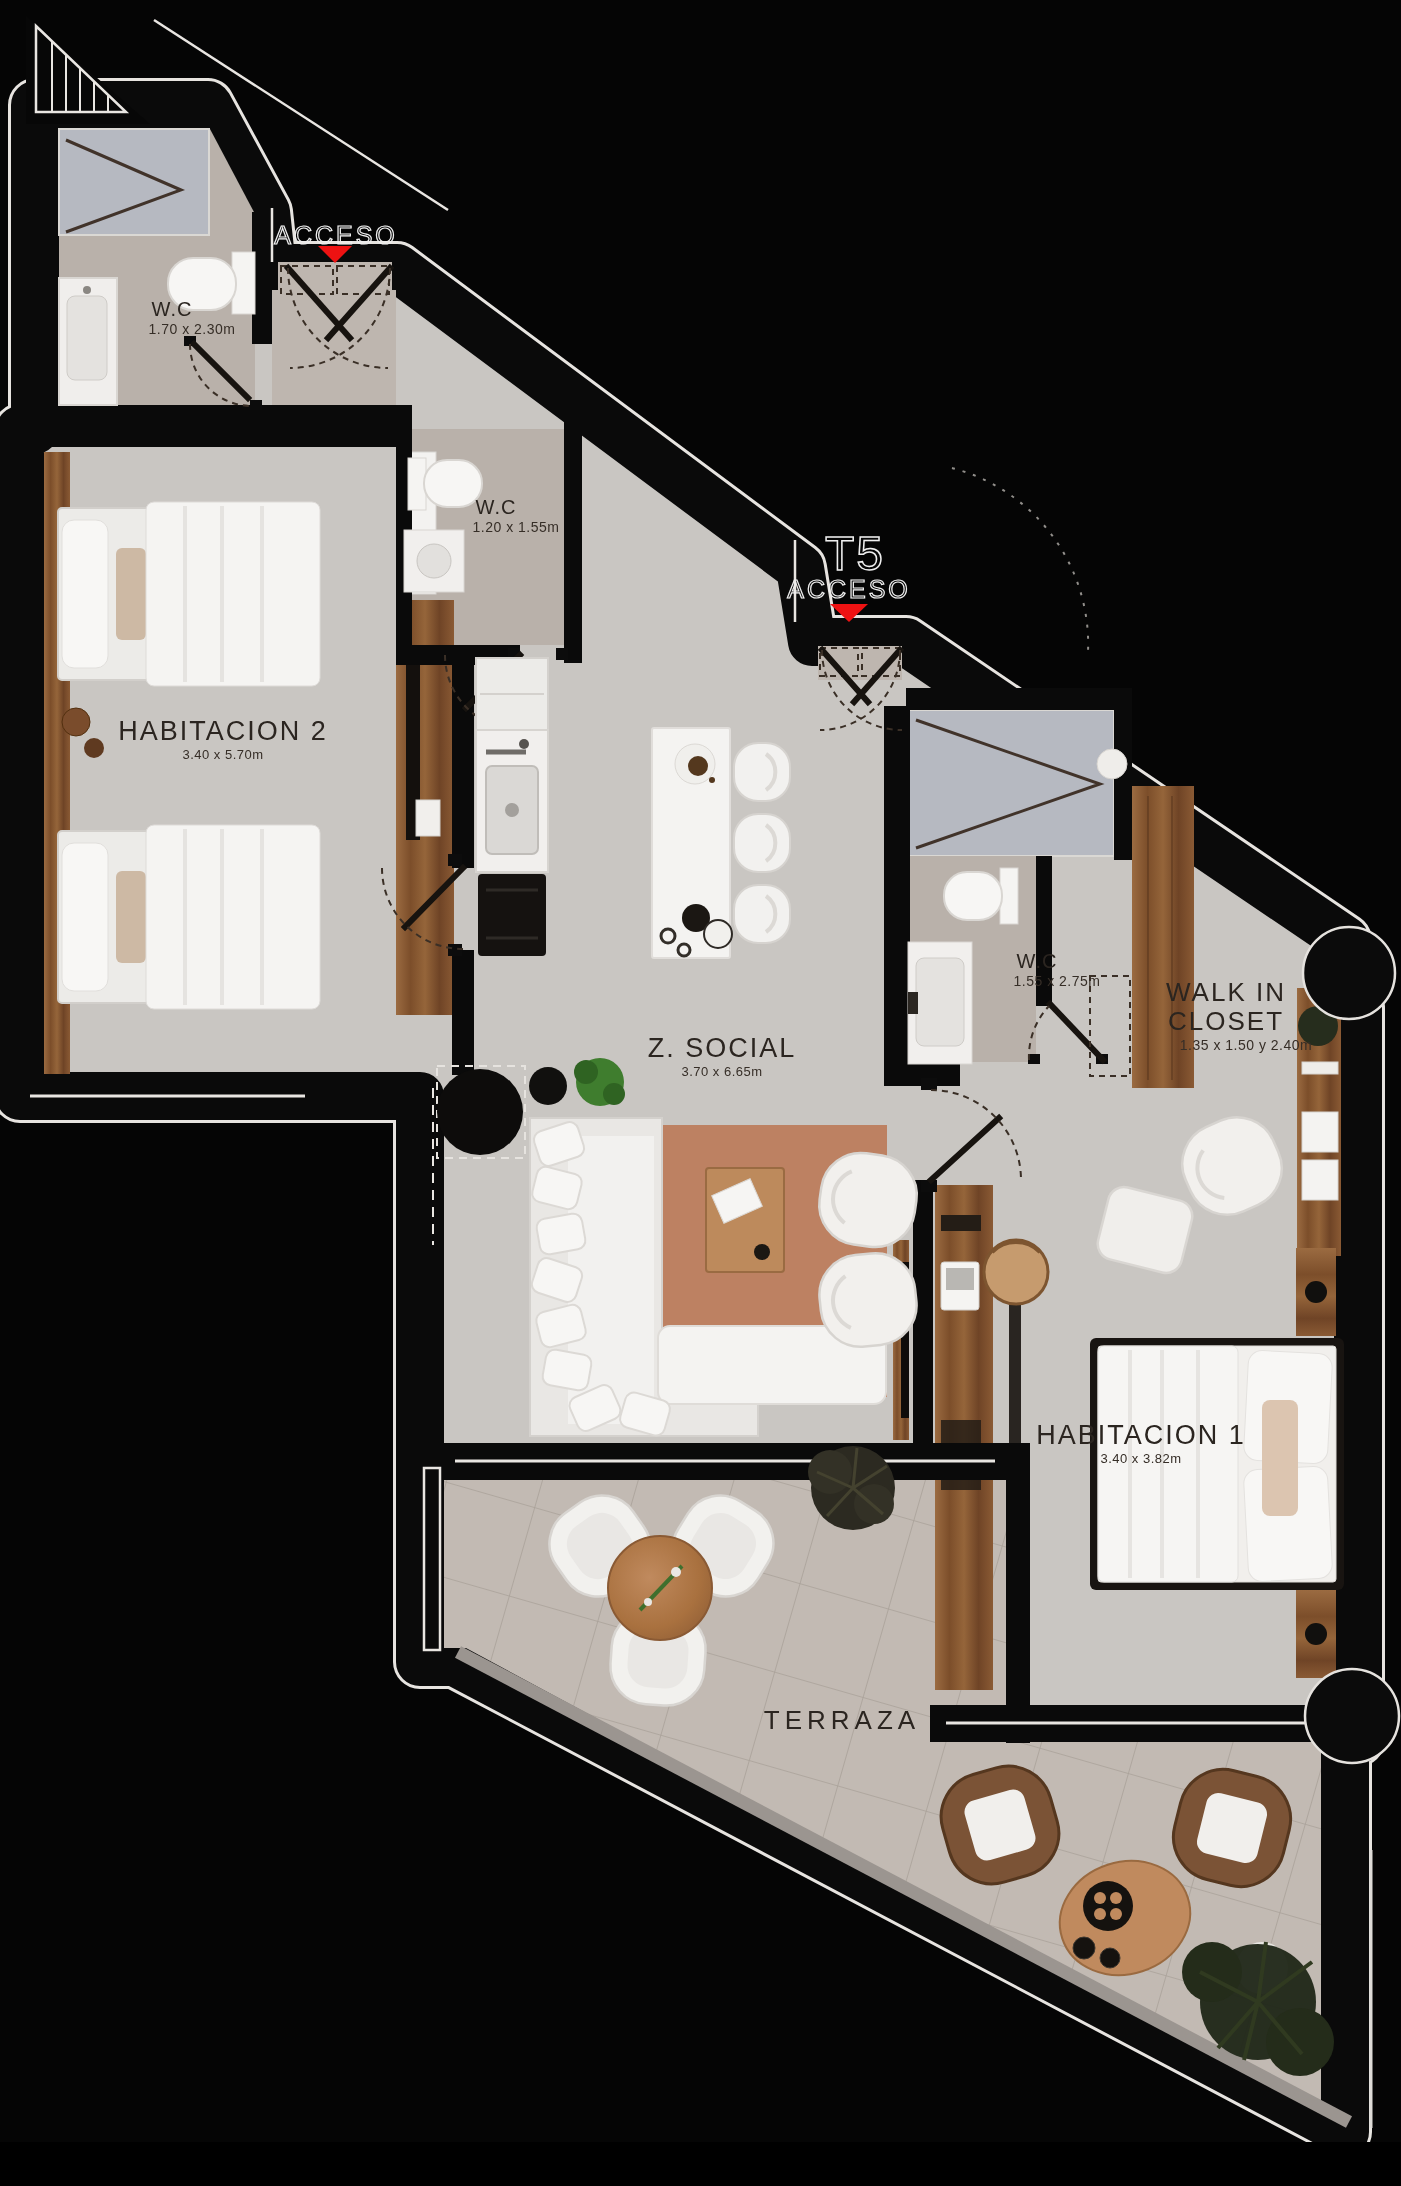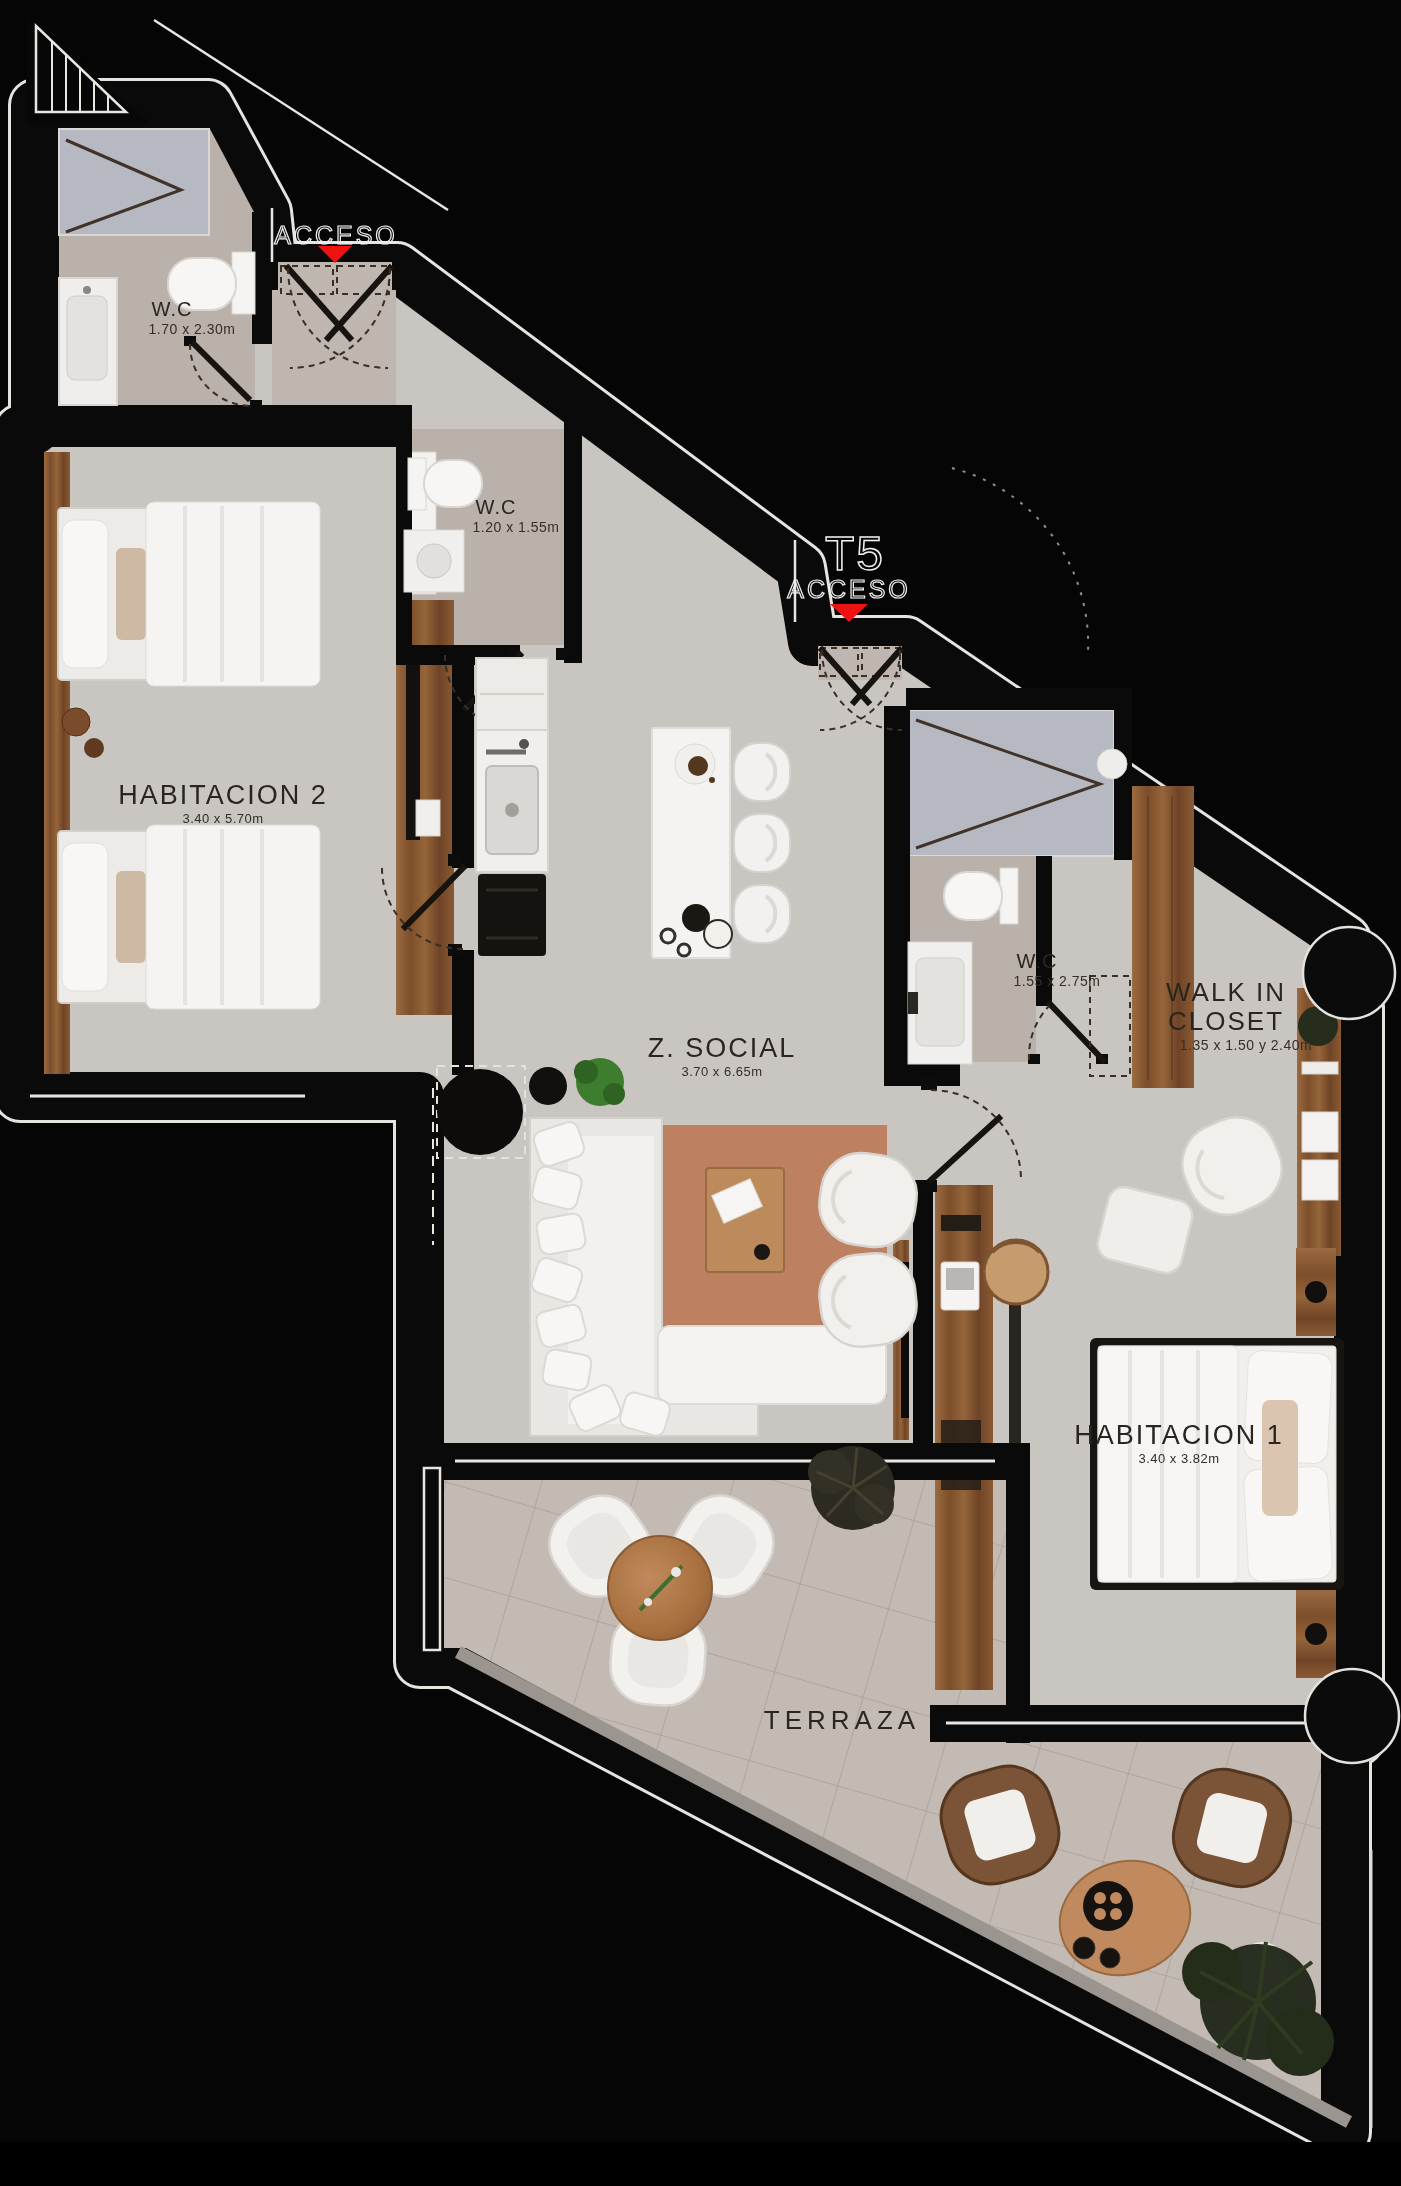--- a/index.html
+++ b/index.html
@@ -389,37 +389,37 @@
 </svg>
 
 <div class="lbl" style="left:172px;top:318px">
   <span class="t wc">W.C</span>
   <span class="d wc">1.70 x 2.30m</span>
 </div>
 <div class="lbl" style="left:496px;top:516px">
   <span class="t wc">W.C</span>
   <span class="d wc">1.20 x 1.55m</span>
 </div>
-<div class="lbl" style="left:223px;top:803px">
+<div class="lbl" style="left:223px;top:739px">
   <span class="t">HABITACION 2</span>
   <span class="d">3.40 x 5.70m</span>
 </div>
 <div class="lbl" style="left:722px;top:1056px">
   <span class="t">Z. SOCIAL</span>
   <span class="d">3.70 x 6.65m</span>
 </div>
 <div class="lbl" style="left:1037px;top:970px">
   <span class="t wc">W.C</span>
   <span class="d wc">1.55 x 2.75m</span>
 </div>
 <div class="lbl" style="left:1226px;top:1016px">
   <span class="t wk">WALK IN</span>
   <span class="t wk">CLOSET</span>
   <span class="d wc">1.35 x 1.50 y 2.40m</span>
 </div>
-<div class="lbl" style="left:1179px;top:1443px">
+<div class="lbl" style="left:1141px;top:1443px">
   <span class="t">HABITACION 1</span>
   <span class="d">3.40 x 3.82m</span>
 </div>
 <div class="lbl terr" style="left:842px;top:1721px">
   <span class="t">TERRAZA</span>
 </div>
 </div>
 
 </body></html>

